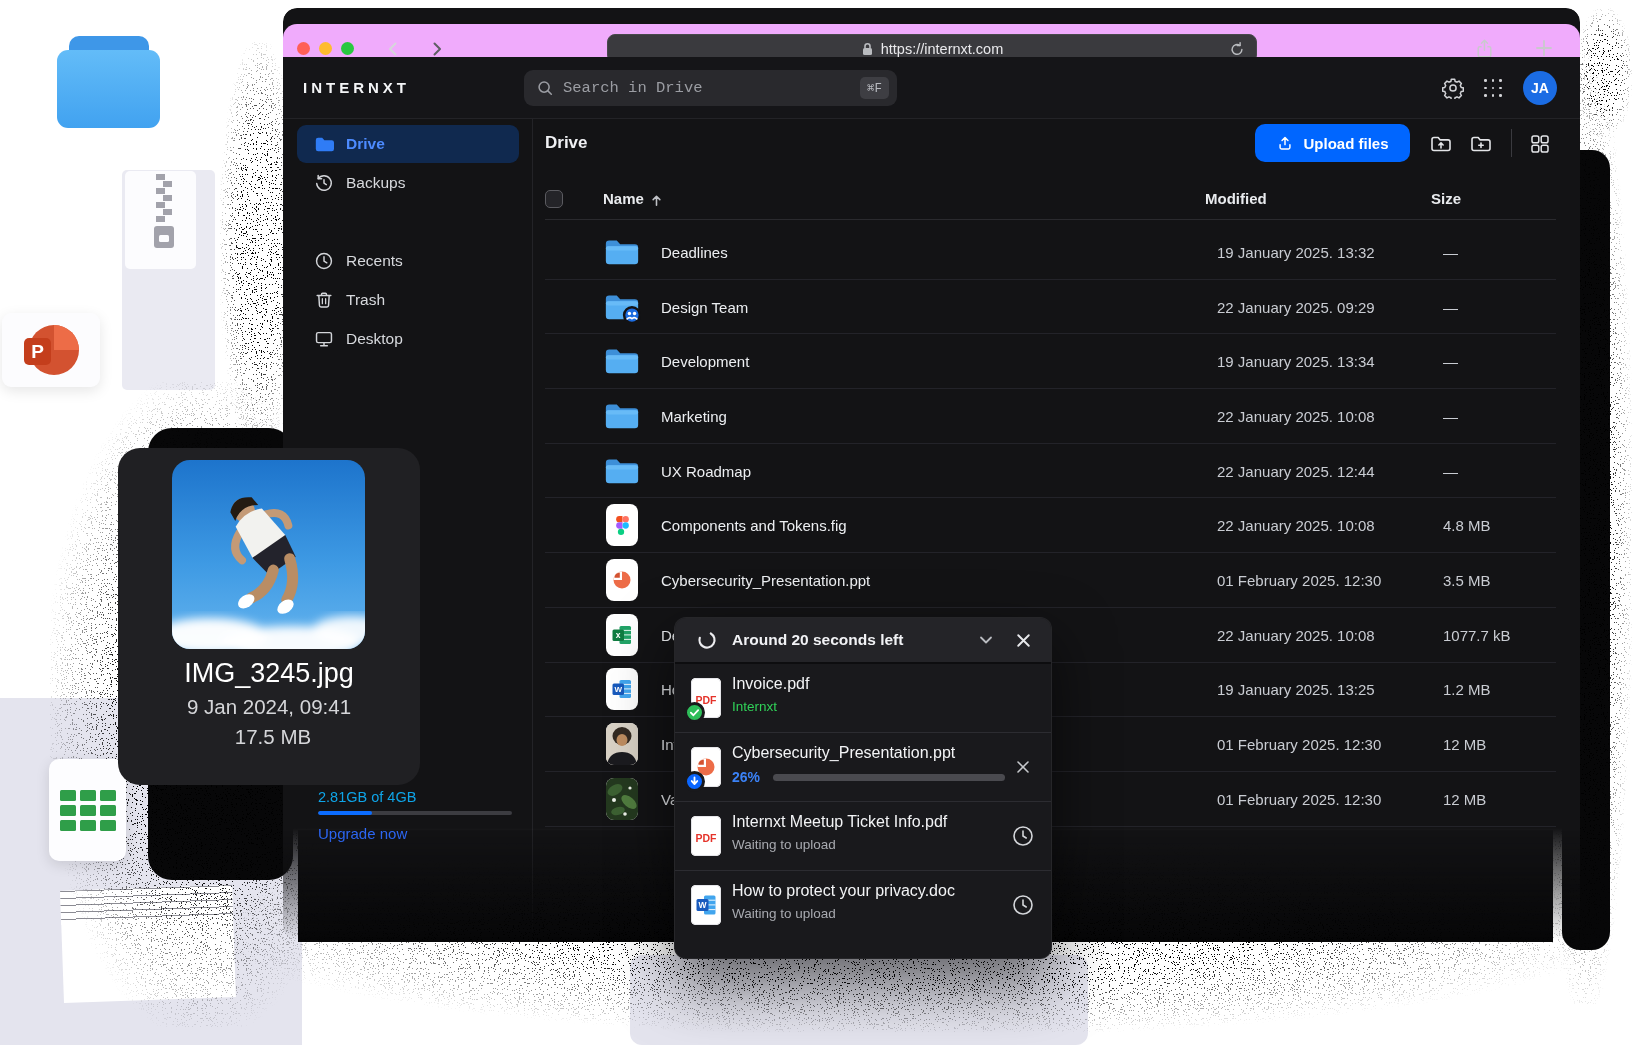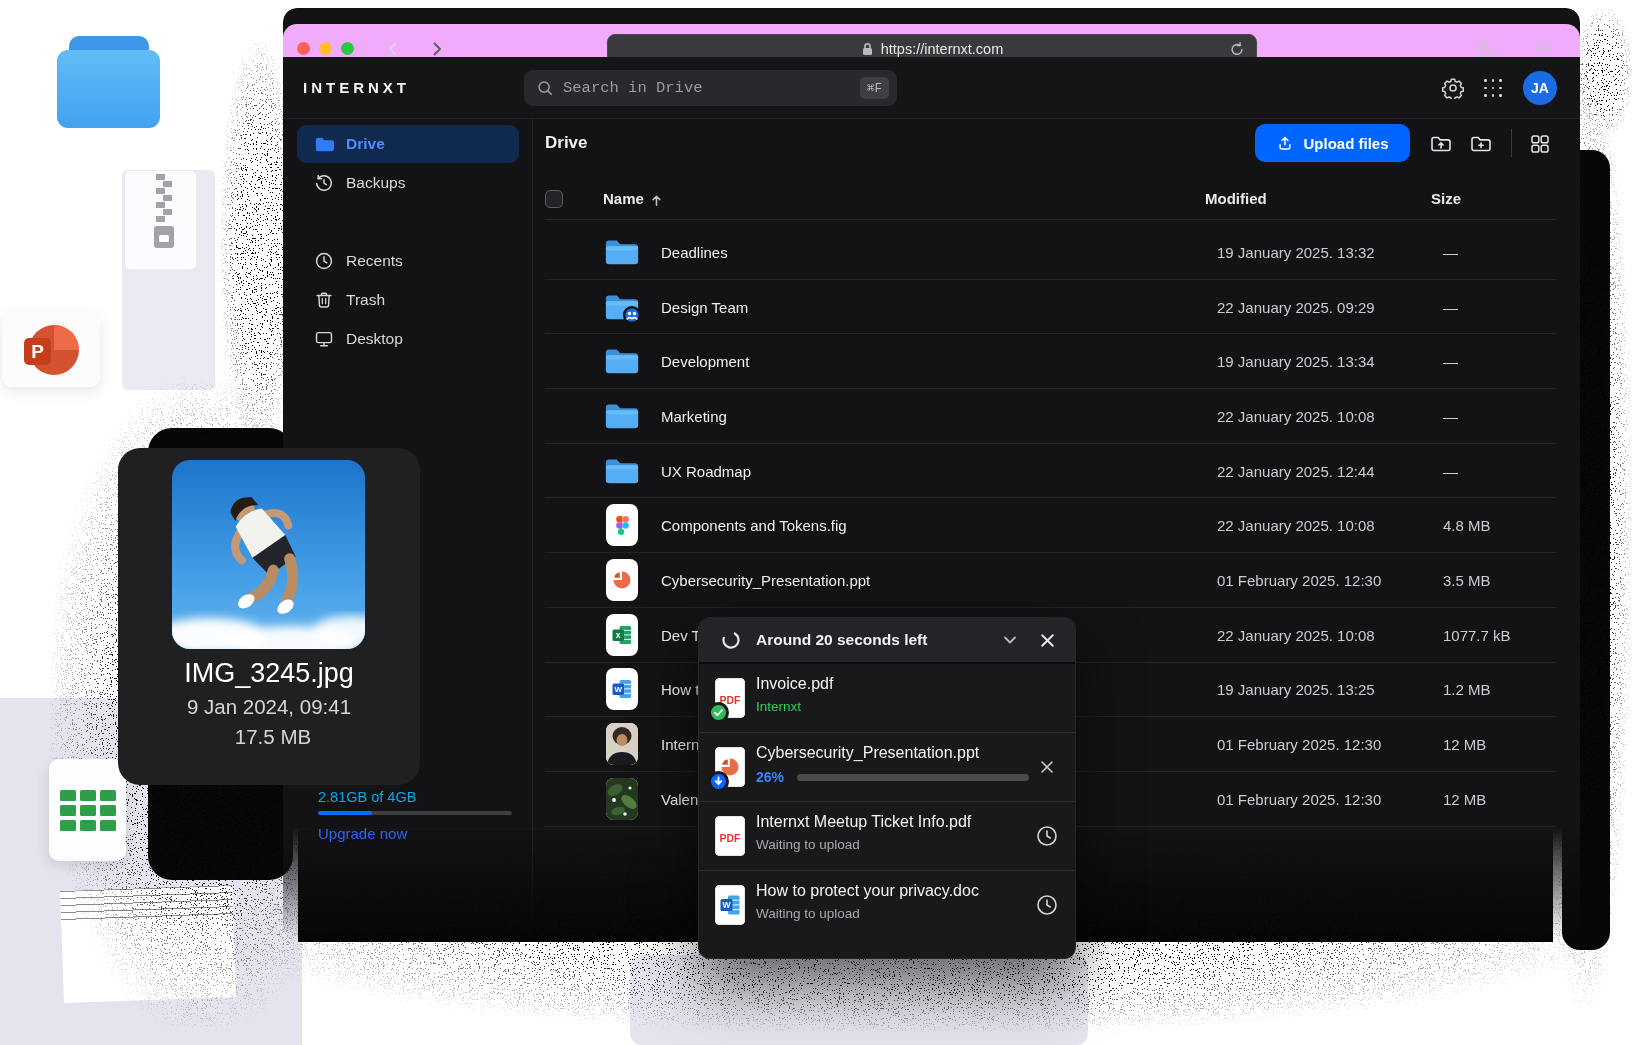--- a/index.html
+++ b/index.html
@@ -93,21 +93,21 @@
   .tiles i{background:#2f9e49;border-radius:1.5px;}
 
   
   .preview{left:118px;top:448px;width:302px;height:337px;border-radius:22px;background:#202023;z-index:5;}
   .photo{position:absolute;left:54px;top:12px;width:193px;height:189px;border-radius:18px;overflow:hidden;background:linear-gradient(180deg,#1d74cc,#3e9ae4 55%,#65b4ee);}
   .pv-name{position:absolute;left:0;top:210px;width:100%;text-align:center;color:#fff;font-size:27px;}
   .pv-date{position:absolute;left:0;top:247px;width:100%;text-align:center;color:#d5d6d9;font-size:20.5px;}
   .pv-size{position:absolute;left:0;top:277px;width:100%;text-align:center;color:#d5d6d9;font-size:20.5px;padding-left:8px;}
 
   
-  .popup{left:698px;top:617px;width:378px;height:342px;border-radius:12px;background:#19191c;z-index:6;
+  .popup{left:674px;top:617px;width:378px;height:342px;border-radius:12px;background:#19191c;z-index:6;
     border:1px solid rgba(255,255,255,.06);box-shadow:0 24px 60px rgba(0,0,0,.6);overflow:hidden;}
   .pp-header{position:absolute;left:0;top:0;width:100%;height:46px;background:#242428;border-bottom:2px solid #0d0d0f;
     display:flex;align-items:center;padding:0 16px 0 20px;gap:13px;}
   .pp-title{color:#f1f2f5;font-size:15.5px;font-weight:600;flex:1;}
   .pp-hic{width:24px;height:24px;display:flex;align-items:center;justify-content:center;}
   .pp-item{position:absolute;left:0;width:100%;height:69px;border-bottom:1px solid #2c2c31;}
   .pp-icon{position:absolute;left:16px;top:14px;width:30px;height:40px;}
   .ppcard{width:30px;height:40px;background:#fff;border-radius:5px;display:flex;align-items:center;justify-content:center;}
   .pp-badge{position:absolute;left:-7px;bottom:-5px;width:21px;height:21px;border-radius:50%;display:flex;align-items:center;justify-content:center;border:3px solid #19191c;}
   .pp-name{position:absolute;left:57px;top:11px;font-size:16px;color:#f3f4f6;white-space:nowrap;}

